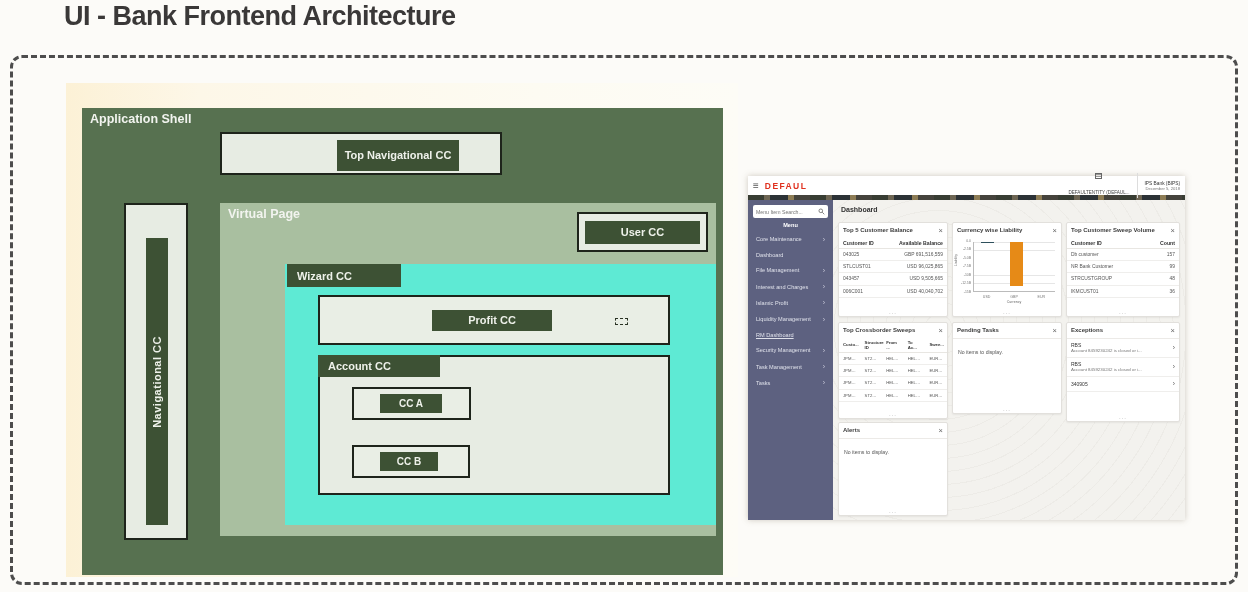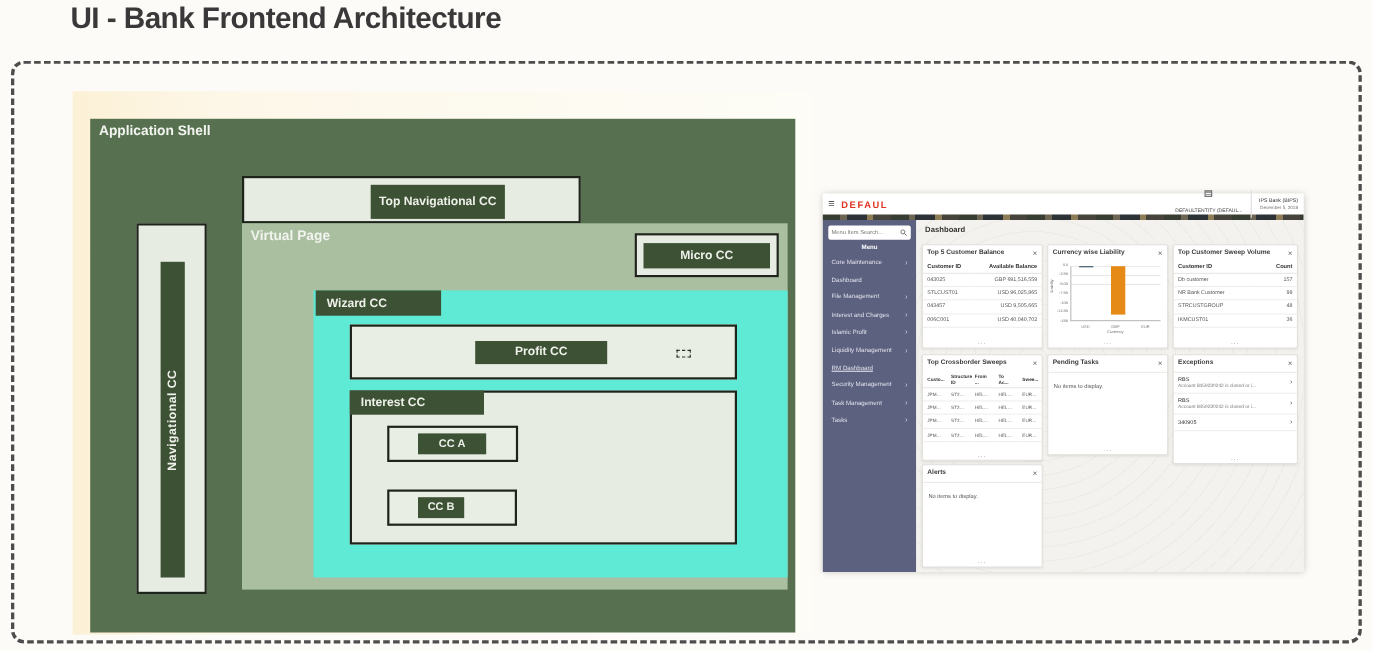--- a/index.html
+++ b/index.html
@@ -91,55 +91,55 @@
 
 <div class="stage">
 
   <div class="slide-title">UI - Bank Frontend Architecture</div>
   <div class="frame"></div>
 
   <div class="diagram-bg">
     <div class="shell">
       <div class="zone-label">Application Shell</div>
 
-      <div class="lightbox" style="left:138px; top:52px; width:308px; height:43px;">
+      <div class="lightbox" style="left:138px; top:24px; width:282px; height:43px;">
         <div class="darkbar" style="position:absolute; left:115px; top:6px; width:122px; height:31px; font-size:11px;">Top Navigational CC</div>
       </div>
 
 
       <div class="lightbox" style="left:42px; top:95px; width:64px; height:337px;">
         <div class="darkbar" style="position:absolute; left:20px; top:33px; width:22px; height:287px;">
           <span class="vtext">Navigational CC</span>
         </div>
       </div>
 
       <div class="vpage">
         <div class="zone-label">Virtual Page</div>
 
         <div class="lightbox" style="left:357px; top:9px; width:131px; height:40px;">
-          <div class="darkbar" style="position:absolute; left:6px; top:7px; width:115px; height:23px; font-size:11px;">Micro CC</div>
+          <div class="darkbar" style="position:absolute; left:6px; top:7px; width:115px; height:23px; font-size:11px;">User CC</div>
         </div>
 
         <div class="wizard">
           <div class="tab" style="left:2px; top:0; width:114px; height:23px;">Wizard CC</div>
 
           <div class="plainbox" style="left:33px; top:31px; width:352px; height:50px;">
             <div class="darkbar" style="position:absolute; left:112px; top:13px; width:120px; height:21px; font-size:11px;">Profit CC</div>
             <div class="dashed-ic" style="right:40px; top:21px;"></div>
           </div>
 
           <div class="plainbox" style="left:33px; top:91px; width:352px; height:140px; background:#e7ece3;">
-            <div class="tab" style="left:-2px; top:-2px; width:122px; height:22px;">Interest CC</div>
+            <div class="tab" style="left:-2px; top:-2px; width:122px; height:22px;">Account CC</div>
 
             <div class="plainbox" style="left:32px; top:30px; width:119px; height:33px;">
               <div class="darkbar" style="position:absolute; left:26px; top:5px; width:62px; height:19px; font-size:10px;">CC A</div>
             </div>
 
             <div class="plainbox" style="left:32px; top:88px; width:118px; height:33px;">
-              <div class="darkbar" style="position:absolute; left:26px; top:5px; width:42px; height:19px; font-size:10px;">CC B</div>
+              <div class="darkbar" style="position:absolute; left:26px; top:5px; width:58px; height:19px; font-size:10px;">CC B</div>
             </div>
 
           </div>
         </div>
       </div>
     </div>
   </div>
 
   <div class="app">
 

